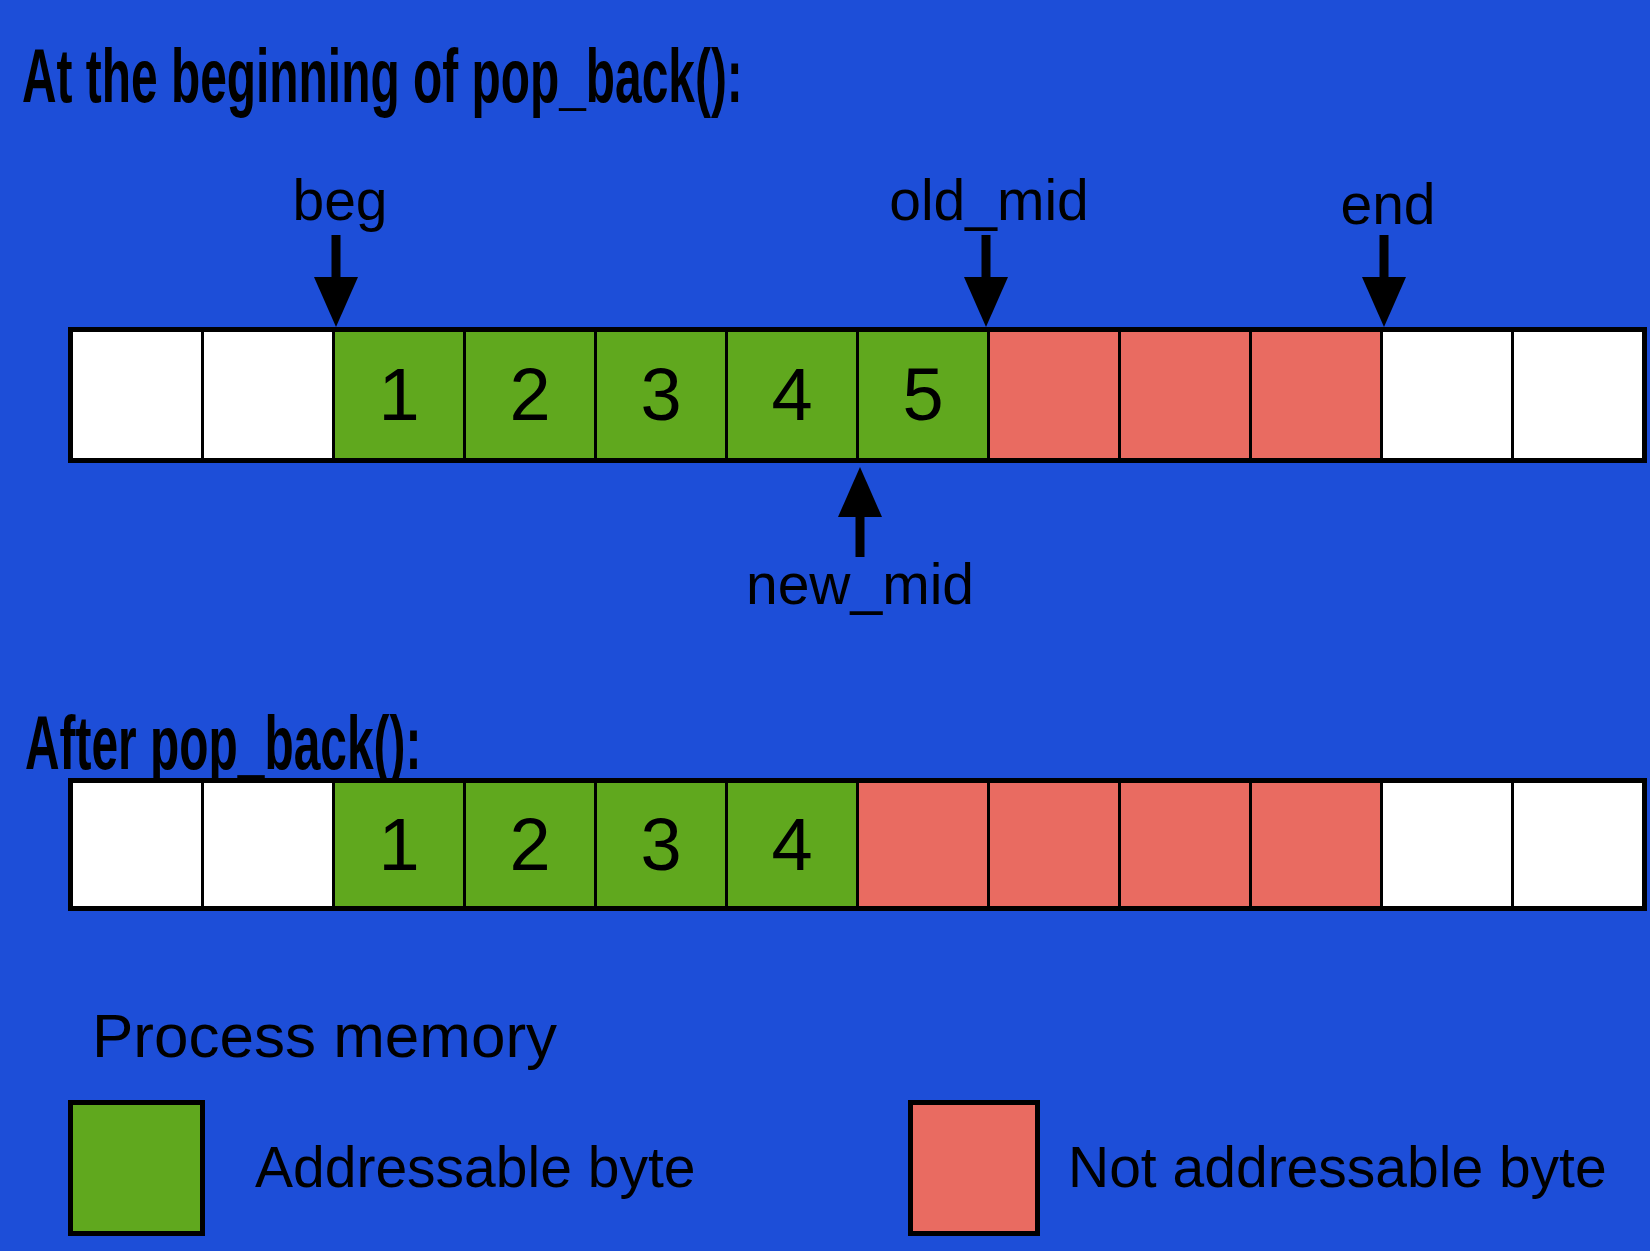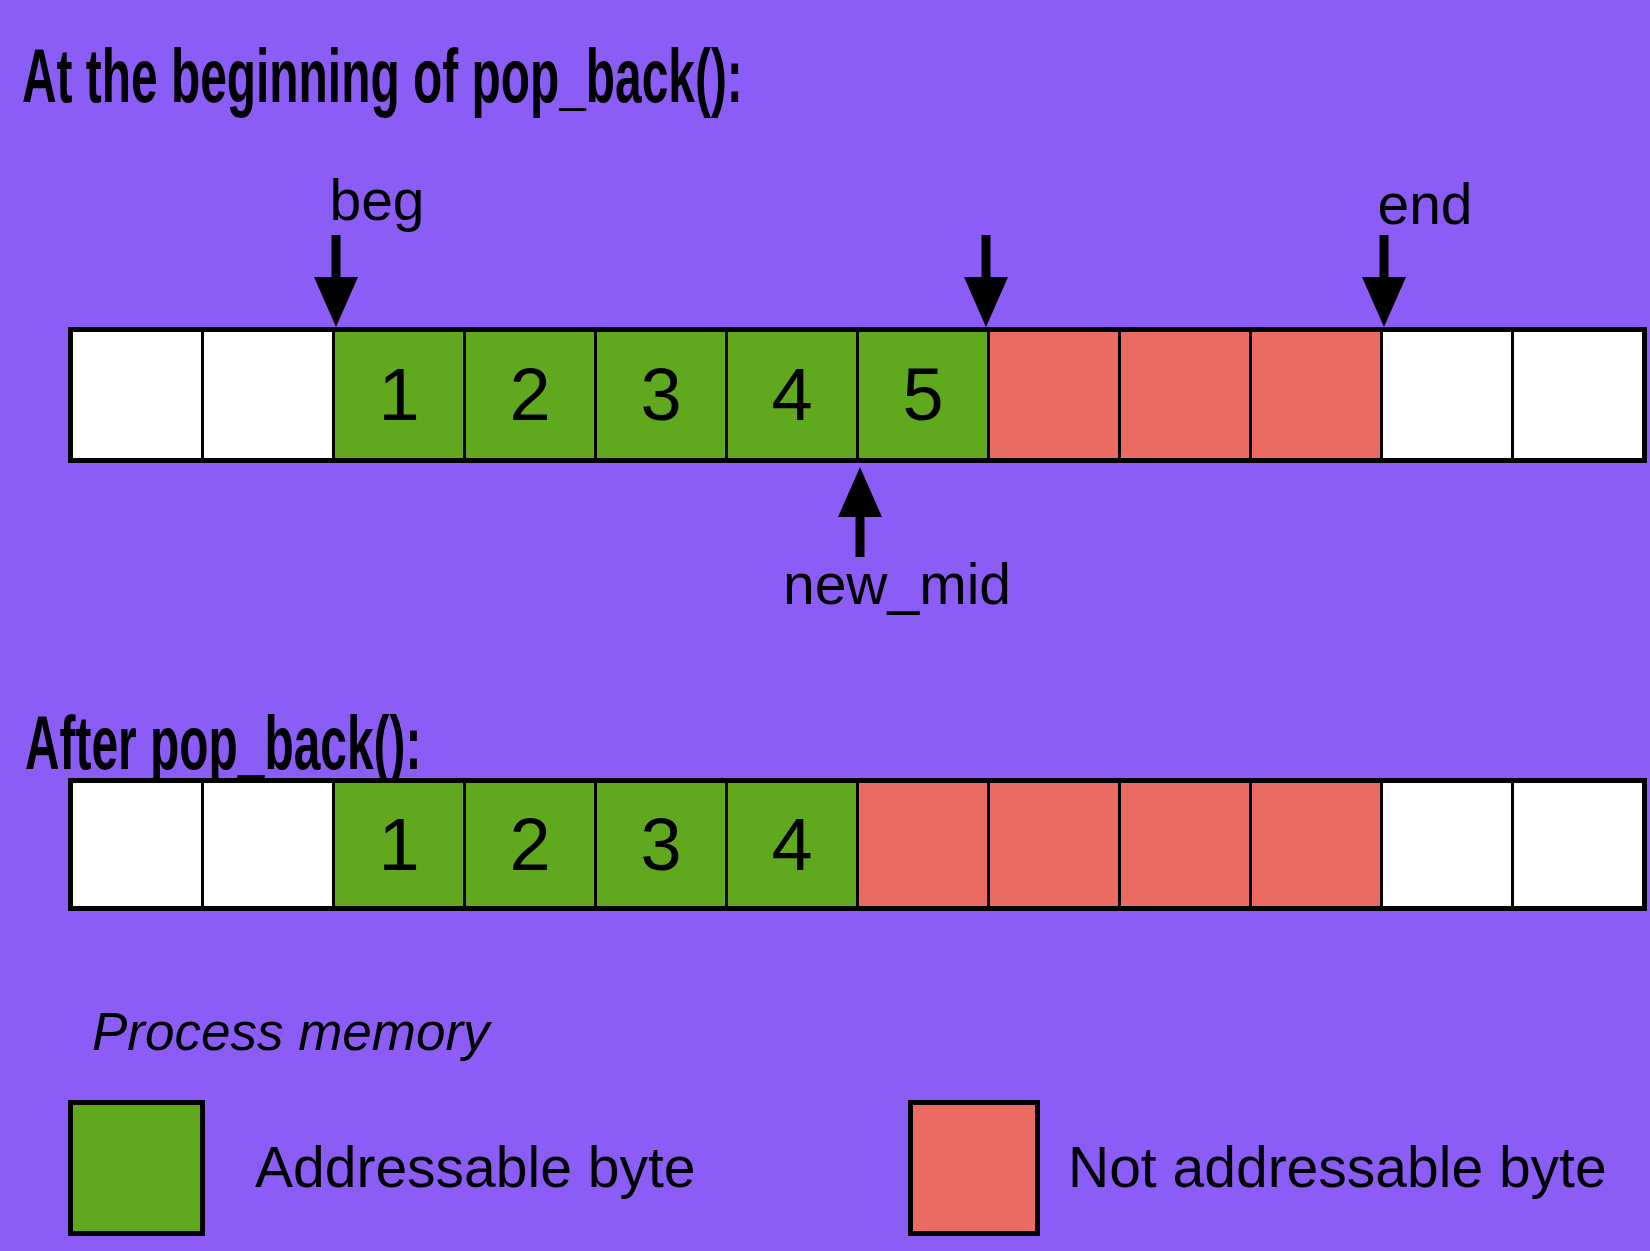--- a/index.html
+++ b/index.html
@@ -1,41 +1,40 @@
 <!DOCTYPE html>
 <html><head>
 <meta charset="utf-8">
 <style>
   html,body { margin:0; padding:0; }
   .canvas {
     position: relative;
     width: 1650px;
     height: 1251px;
-    background: #8b5cf6;
+    background: #1d4ed8;
     font-family: "Liberation Sans", sans-serif;
     color: #000;
     overflow: hidden;
   }
   .title {
     position: absolute;
     font-size: 76px;
     font-weight: bold;
     line-height: 1;
     white-space: nowrap;
     transform: scaleX(0.63);
     transform-origin: 0 50%;
     letter-spacing: 0px;
   }
   .ptr-label {
     position: absolute;
     font-size: 57px;
     line-height: 1;
     white-space: nowrap;
     transform: translateX(-50%);
-    margin-left: 37px;
   }
   .arrow {
     position: absolute;
   }
   .bar {
     position: absolute;
     left: 68px;
     width: 1579px;
     display: flex;
     border: 5px solid #000;
@@ -49,24 +48,23 @@
     justify-content: center;
     font-size: 74px;
     line-height: 1;
   }
   .cell + .cell { border-left: 3px solid #000; }
   .cell[data-type="free"] { background: #ffffff; }
   .cell[data-type="addressable"] { background: #60A81E; }
   .cell[data-type="not_addressable"] { background: #E96B61; }
   .legend-title {
     position: absolute;
-    font-size: 53px;
+    font-size: 62px;
     line-height: 1;
     white-space: nowrap;
-    font-style: italic;
   }
   .swatch {
     position: absolute;
     border: 5px solid #000;
     box-sizing: border-box;
   }
   .swatch[data-type="addressable"] { background: #60A81E; }
   .swatch[data-type="not_addressable"] { background: #E96B61; }
   .legend-label {
     position: absolute;
@@ -76,20 +74,21 @@
   }
 </style>
 </head>
 <body>
 
 <div class="canvas">
 
   <div class="title" style="left:22px; top:38px;">At the beginning of pop_back():</div>
 
   <div class="ptr-label" style="left:340px; top:172px;">beg</div>
+  <div class="ptr-label" style="left:989px; top:172px;">old_mid</div>
   <div class="ptr-label" style="left:1388px; top:176px;">end</div>
 
   <svg class="arrow" style="left:308px; top:235px;" width="56" height="92" viewBox="0 0 56 92">
     <line x1="28" y1="0" x2="28" y2="46" stroke="#000" stroke-width="9"></line>
     <polygon points="28,92 6,42 50,42" fill="#000"></polygon>
   </svg>
   <svg class="arrow" style="left:958px; top:235px;" width="56" height="92" viewBox="0 0 56 92">
     <line x1="28" y1="0" x2="28" y2="46" stroke="#000" stroke-width="9"></line>
     <polygon points="28,92 6,42 50,42" fill="#000"></polygon>
   </svg>

